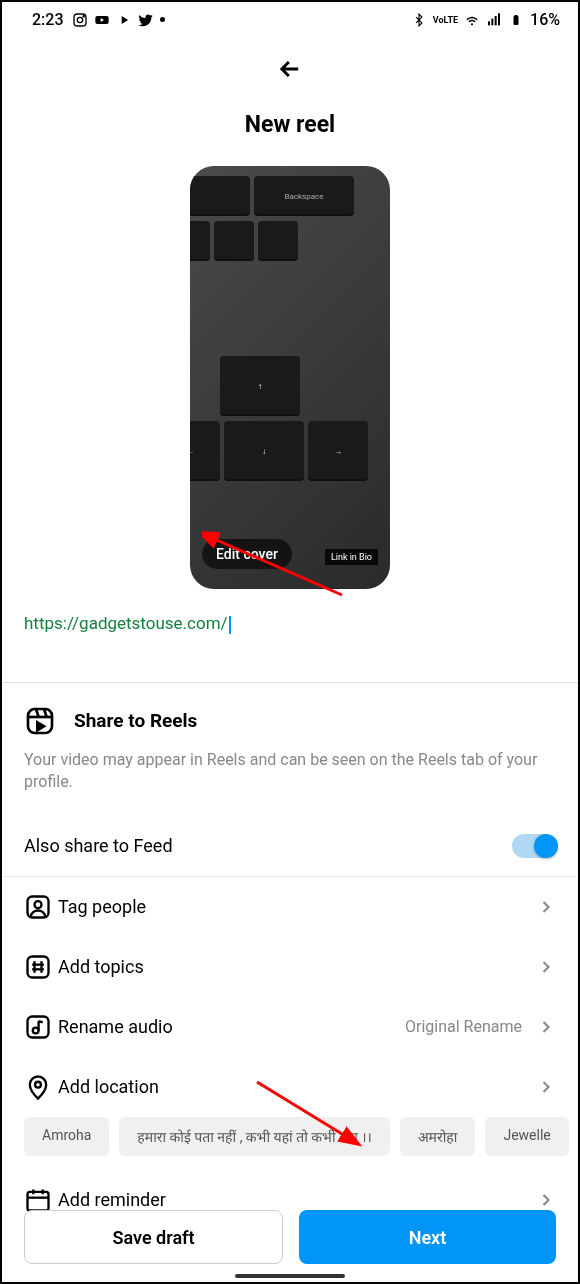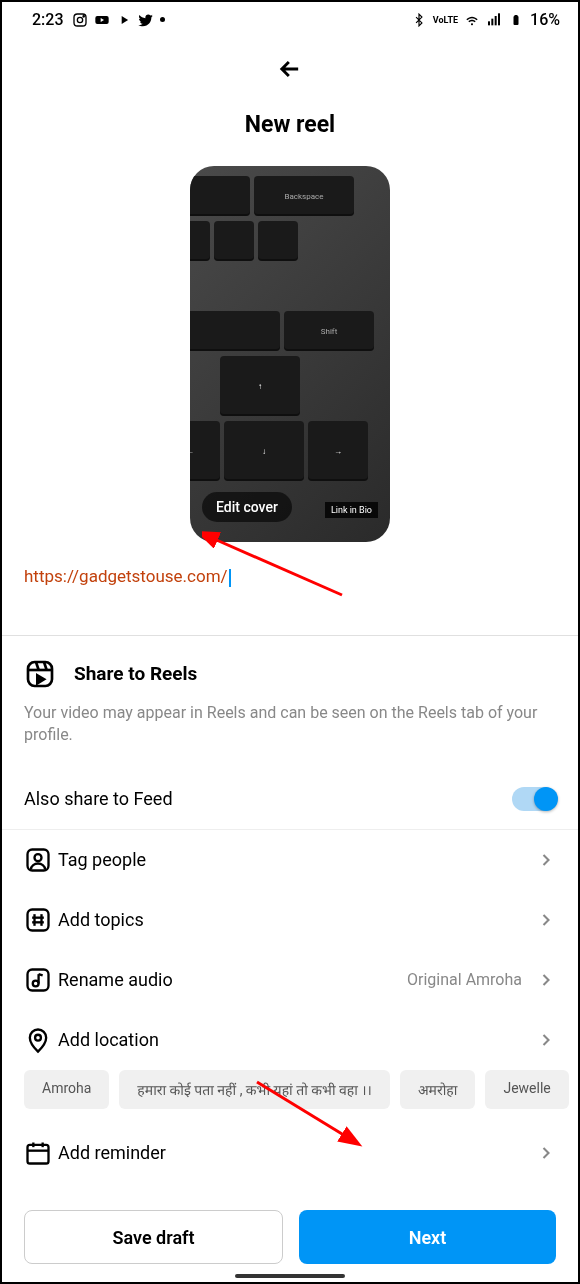--- a/index.html
+++ b/index.html
@@ -10,29 +10,29 @@
     .status-icons { display: flex; gap: 6px; align-items: center; }
     .status-right { display: flex; align-items: center; gap: 6px; }
     .status-icon { width: 16px; height: 16px; display: inline-flex; align-items: center; justify-content: center; }
     .dot { width: 5px; height: 5px; background: #000; border-radius: 50%; }
     
     .header { display: flex; align-items: center; gap: 28px; padding: 18px 22px; flex-direction: column; }
     .back-btn { width: 28px; height: 28px; display: flex; align-items: center; justify-content: center; cursor: pointer; }
     .header-title { font-size: 23px; font-weight: 700; }
     
     .cover-section { display: flex; flex-direction: column; align-items: center; padding: 10px 0 0; }
-    .cover-preview { width: 200px; height: 376px; border-radius: 24px; background: linear-gradient(135deg, #4a4a4a 0%, #2a2a2a 100%); position: relative; overflow: hidden; text-decoration: underline; }
+    .cover-preview { width: 200px; height: 423px; border-radius: 24px; background: linear-gradient(135deg, #4a4a4a 0%, #2a2a2a 100%); position: relative; overflow: hidden; text-decoration: underline; }
     .keyboard-keys { position: absolute; inset: 0; }
     .krow { position: absolute; display: flex; gap: 4px; }
     .kkey { background: #1a1a1a; border-radius: 4px; color: #aaa; font-size: 8px; display: flex; align-items: center; justify-content: center; box-shadow: inset 0 -2px 0 rgba(0,0,0,0.4); }
     .edit-cover-btn { position: absolute; bottom: 20px; left: 12px; background: rgba(0,0,0,0.6); color: #fff; padding: 7px 14px; border-radius: 18px; font-size: 14px; font-weight: 500; }
     .linkinbio-badge { position: absolute; bottom: 24px; right: 12px; background: rgba(0,0,0,0.8); color: #fff; padding: 3px 6px; font-size: 9px; }
     
     .caption-section { padding: 24px 22px 8px; position: relative; }
-    .caption-text { font-size: 17px; color: #c2410c; }
+    .caption-text { font-size: 17px; color: #15803d; }
     .caption-cursor { display: inline-block; width: 2px; height: 18px; background: #0095f6; vertical-align: middle; margin-left: 1px; }
     
     .arrow1 { position: absolute; top: 528px; left: 200px; pointer-events: none; }
     
     .divider { height: 1px; background: #e0e0e0; margin: 40px 0 0; }
     
     .share-section { padding: 22px; }
     .share-header { display: flex; align-items: center; gap: 18px; margin-bottom: 12px; }
     .reels-icon { width: 32px; height: 32px; }
     .share-title { font-size: 19px; font-weight: 700; }
@@ -140,24 +140,20 @@
     <div class="keyboard-keys">
       <div class="krow" style="top:10px; left:-20px;">
           <div class="kkey" style="width:80px;height:40px;"></div>
           <div class="kkey" style="width:100px;height:40px;">Backspace</div>
         </div>
       <div class="krow" style="top:55px; left:-10px;">
           <div class="kkey" style="width:30px;height:40px;"></div>
           <div class="kkey" style="width:40px;height:40px;"></div>
           <div class="kkey" style="width:40px;height:40px;"></div>
         </div>
-      <div class="krow" style="top:145px; left:-30px;">
-          <div class="kkey" style="width:120px;height:40px;"></div>
-          <div class="kkey" style="width:90px;height:40px;">Shift</div>
-        </div>
       <div class="krow" style="top:190px; left:30px;">
           <div class="kkey" style="width:80px;height:60px; color:#fff;">↑</div>
         </div>
       <div class="krow" style="top:255px; left:-30px;">
           <div class="kkey" style="width:60px;height:60px; color:#fff;">←</div>
           <div class="kkey" style="width:80px;height:60px; color:#fff;">↓</div>
           <div class="kkey" style="width:60px;height:60px; color:#fff;">→</div>
         </div>
     </div>
     <div class="edit-cover-btn">Edit cover</div>
@@ -238,21 +234,21 @@
 <div class="option-row">
   <div class="option-icon">
     <svg viewBox="0 0 24 24" width="28" height="28" fill="none" stroke="#000" stroke-width="2">
         <rect x="3" y="3" width="18" height="18" rx="4"></rect>
         <circle cx="10" cy="15" r="2.5"></circle>
         <line x1="12.5" y1="15" x2="12.5" y2="7"></line>
         <line x1="12.5" y1="7" x2="16" y2="8"></line>
       </svg>
   </div>
   <div class="option-label">Rename audio</div>
-  <div class="option-value">Original Amroha</div>
+  <div class="option-value">Original Rename</div>
   <svg class="chevron" viewBox="0 0 24 24" width="20" height="20" fill="none" stroke="#888" stroke-width="2.5">
       <path d="M9 6l6 6-6 6"></path>
     </svg>
 </div>
 
 <div class="option-row">
   <div class="option-icon">
     <svg viewBox="0 0 24 24" width="28" height="28" fill="none" stroke="#000" stroke-width="2">
         <path d="M12 22s7-7 7-12a7 7 0 10-14 0c0 5 7 12 7 12z"></path>
         <circle cx="12" cy="10" r="2.5"></circle>

